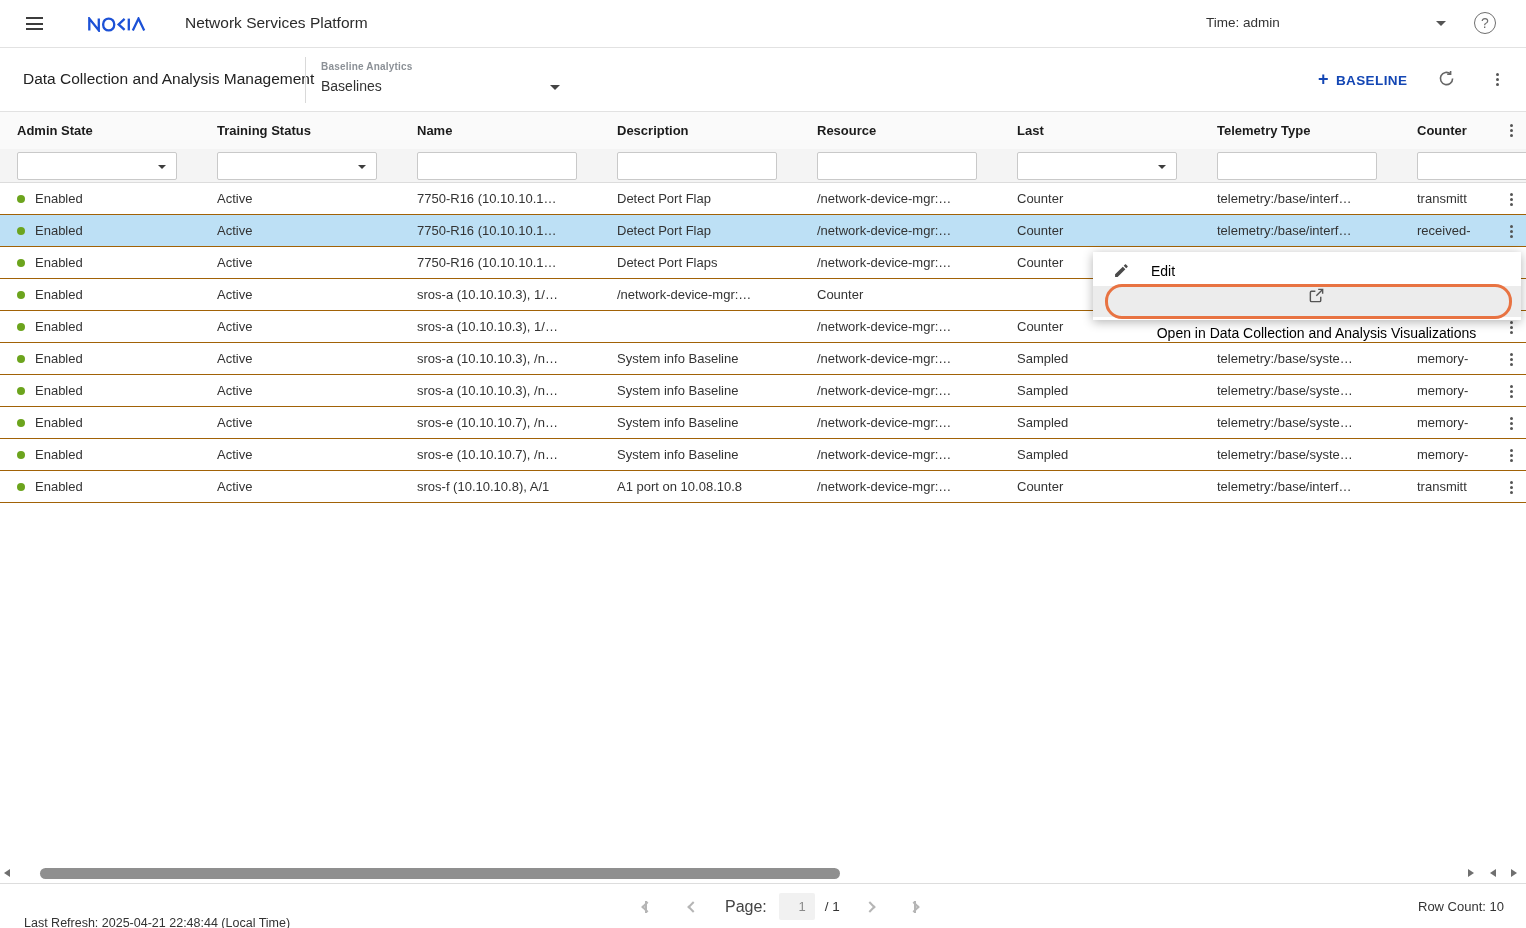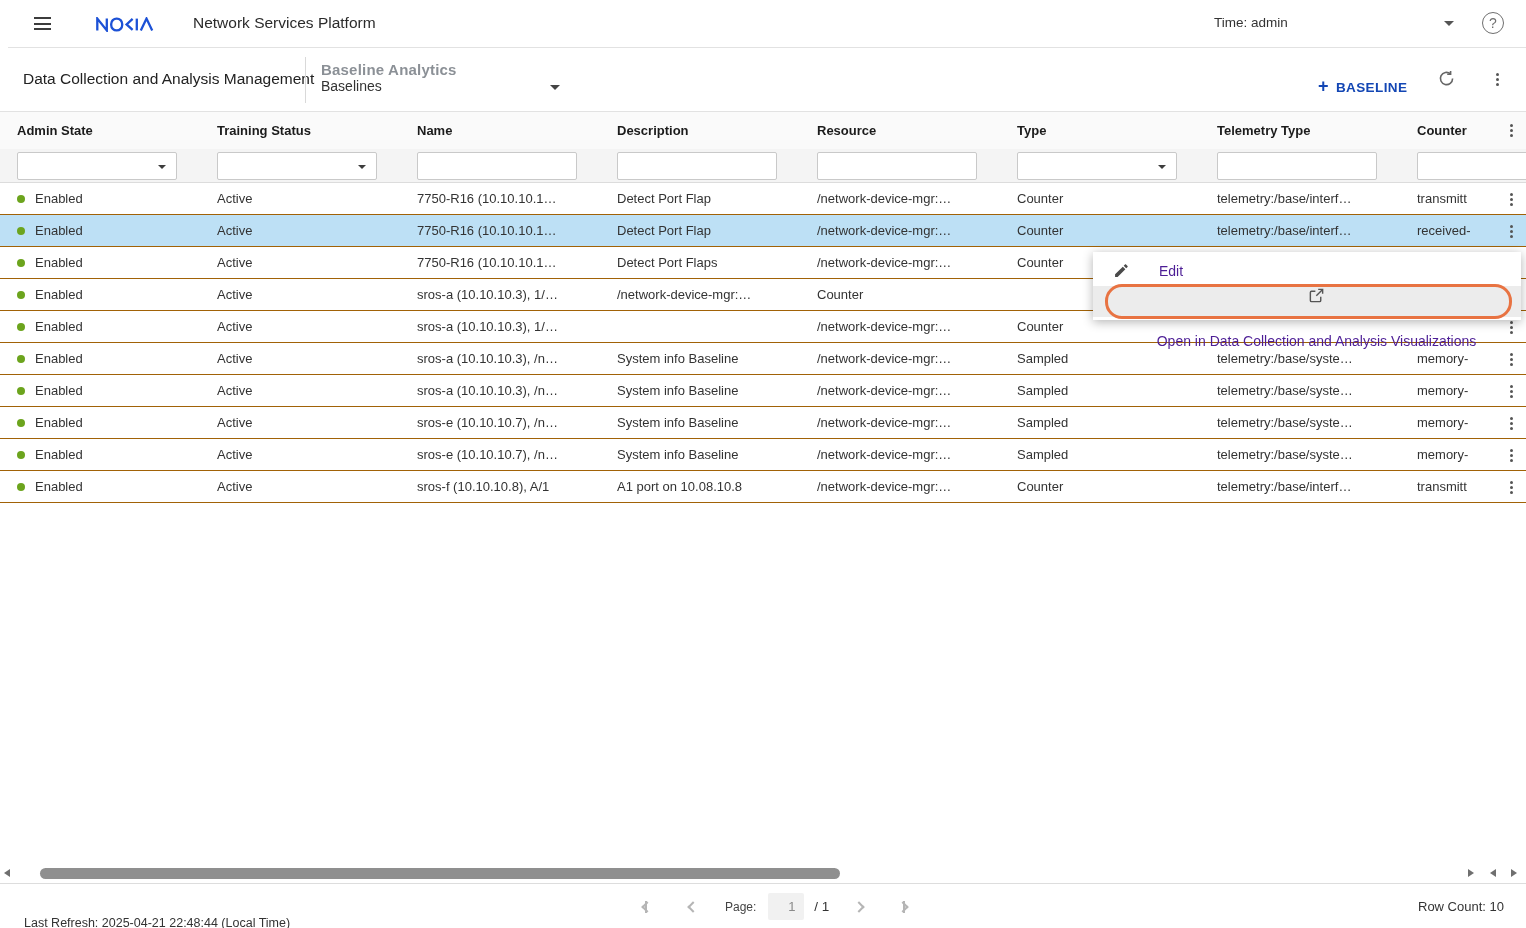--- a/index.html
+++ b/index.html
@@ -5,40 +5,40 @@
   :root{
     --accent:#1346B4; --brand:#1C51D6; --selected:#BDE0F5; --green:#6CA41D; --orange:#E87342;
   }
   *{box-sizing:border-box;}
   html,body{margin:0;padding:0;}
   body{
     width:1526px;height:928px;position:relative;overflow:hidden;background:#fff;
     font-family:"Liberation Sans", sans-serif;color:#333;
   }
   
-  .topbar{position:relative;height:48px;background:#fff;border-bottom:1px solid #e2e2e2;margin-left:8px;}
+  .topbar{position:relative;height:48px;background:#fff;border-bottom:1px solid #e2e2e2;}
   .hamburger{position:absolute;left:26px;top:17px;width:17px;cursor:pointer;}
   .hamburger i{display:block;height:2px;background:#3c3c3c;margin-bottom:3.5px;}
   .hamburger i:last-child{margin-bottom:0;}
   .logo{position:absolute;left:88px;top:17px;}
   .app-title{position:absolute;left:185px;top:14px;font-size:15.5px;color:#2b2b2b;}
   .user{position:absolute;left:1206px;top:15px;font-size:13.5px;color:#333;cursor:pointer;}
   .user-caret{position:absolute;left:1436px;top:21px;width:0;height:0;
     border:5px solid transparent;border-top-color:#555;cursor:pointer;}
   .help{position:absolute;left:1474px;top:12px;width:22px;height:22px;border:1.6px solid #6f6f6f;
     border-radius:50%;color:#6f6f6f;font-size:14px;text-align:center;line-height:20px;cursor:pointer;}
   .help::after{content:"?";}
   
   .actionbar{position:relative;height:64px;background:#fff;border-bottom:1px solid #e2e2e2;}
   .page-title{position:absolute;left:23px;top:22px;font-size:15.5px;color:#222;}
   .vdiv{position:absolute;left:305px;top:9px;height:46px;width:1px;background:#d9d9d9;}
-  .ctx-label{position:absolute;left:321px;top:13px;font-size:15px;font-weight:bold;color:#8b9096;letter-spacing:.2px;}
+  .ctx-label{position:absolute;left:321px;top:13px;font-size:10px;font-weight:bold;color:#8b9096;letter-spacing:.2px;}
   .ctx-value{position:absolute;left:321px;top:30px;font-size:14px;color:#333;}
   .ctx-caret{position:absolute;left:550px;top:37px;width:0;height:0;border:5px solid transparent;border-top-color:#444;cursor:pointer;}
-  .baseline-btn{position:absolute;left:1318px;top:31px;display:flex;align-items:center;gap:7px;
+  .baseline-btn{position:absolute;left:1318px;top:24px;display:flex;align-items:center;gap:7px;
     color:var(--accent);font-weight:bold;font-size:13.5px;letter-spacing:.4px;cursor:pointer;}
   .plus::before{content:"+";font-size:18px;font-weight:bold;line-height:14px;}
   .refresh{position:absolute;left:1437px;top:21px;cursor:pointer;width:19px;height:19px;}
   .bar-kebab{position:absolute;left:1490px;top:23px;}
   
   .grid{display:grid;grid-template-columns:200px 200px 200px 200px 200px 200px 200px auto;
     padding-left:17px;position:relative;width:100%;}
   .thead{height:37px;background:#fafafa;align-items:center;}
   .hcell{font-size:13px;font-weight:bold;color:#1b1b1b;white-space:nowrap;overflow:hidden;cursor:pointer;}
   .filters{height:34px;background:#f4f4f4;border-bottom:1px solid #dcdcdc;align-items:center;}
@@ -52,22 +52,22 @@
   .cell{line-height:31px;font-size:13px;color:#333;white-space:nowrap;overflow:hidden;padding-right:18px;}
   .dot{display:inline-block;width:8px;height:8px;border-radius:50%;background:var(--green);
     margin-right:10px;vertical-align:middle;margin-top:-2px;}
   .kebab{width:14px;cursor:pointer;}
   .kebab i{display:block;width:3px;height:3px;border-radius:50%;background:#555;margin:2px auto;}
   .head-kebab{position:absolute;right:8px;top:10px;}
   .row-kebab{position:absolute;right:8px;top:8px;}
   
   .context-menu{position:absolute;left:1093px;top:252px;width:428px;background:#fff;
     box-shadow:0 2px 10px rgba(0,0,0,.3);padding:3px 0;z-index:20;}
-  .menu-item{height:31px;display:flex;align-items:center;gap:29px;padding-left:19px;
-    font-size:14px;color:#4c1d95;position:relative;cursor:pointer;white-space:nowrap;}
+  .menu-item{height:31px;display:flex;align-items:center;gap:21px;padding-left:19px;
+    font-size:14px;color:#000000;position:relative;cursor:pointer;white-space:nowrap;}
   .menu-item.hl{background:#ececec;flex-direction:column;}
   .mi-icon{width:18px;height:18px;display:flex;align-items:center;justify-content:center;flex:none;}
   .ring{position:absolute;left:12px;right:9px;top:-2px;bottom:-2px;border:3px solid var(--orange);
     border-radius:17px;pointer-events:none;}
   
   .hscroll{position:absolute;left:0;top:865px;width:100%;height:18px;background:#fff;}
   .thumb{position:absolute;left:40px;top:3px;width:800px;height:11px;border-radius:5.5px;background:#8f8f8f;cursor:pointer;}
   .tri{position:absolute;width:0;height:0;cursor:pointer;}
   .tri.l{border-top:4.5px solid transparent;border-bottom:4.5px solid transparent;border-right:6px solid #6f6f6f;}
   .tri.r{border-top:4.5px solid transparent;border-bottom:4.5px solid transparent;border-left:6px solid #6f6f6f;}
@@ -82,21 +82,21 @@
   .rowcount{position:absolute;right:22px;top:15px;font-size:13px;}
   .pager{position:absolute;left:645px;top:0;height:45px;display:flex;align-items:center;}
   .chev{display:inline-block;width:8px;height:8px;border-left:2px solid #b5b5b5;border-bottom:2px solid #b5b5b5;}
   .chev.cl{transform:rotate(45deg);}
   .chev.cr{transform:rotate(225deg);}
   .pg-bar{display:inline-block;width:2px;height:12px;background:#b5b5b5;}
   .pg-btn{display:flex;align-items:center;cursor:pointer;}
   .pg-first .chev{margin-left:-4px;}
   .pg-last .chev{margin-right:-4px;}
   .pg-prev{margin-left:38px;}
-  .pg-label{margin-left:28px;color:#444;font-size:12px;}
+  .pg-label{margin-left:28px;color:#444;font-size:16px;}
   .pg-box{margin-left:12px;width:36px;height:27px;background:#f1f1f1;border-radius:2px;
     text-align:right;line-height:27px;color:#8a8a8a;padding-right:9px;font-size:13px;cursor:text;}
   .pg-total{margin-left:10px;color:#333;font-size:13.5px;}
   .pg-next{margin-left:26px;}
   .pg-last{margin-left:36px;}
 </style>
 </head>
 <body>
 
 <div class="topbar">
@@ -146,21 +146,21 @@
     <div class="kebab head-kebab">
         <i></i>
         <i></i>
         <i></i>
       </div>
   <div class="hcell"><span>Admin State</span></div>
       <div class="hcell"><span>Training Status</span></div>
       <div class="hcell"><span>Name</span></div>
       <div class="hcell"><span>Description</span></div>
       <div class="hcell"><span>Resource</span></div>
-      <div class="hcell"><span>Type</span></div>
+      <div class="hcell"><span>Last</span></div>
       <div class="hcell"><span>Telemetry Type</span></div>
       <div class="hcell"><span>Counter</span></div>
     </div>
   <div class="grid filters" id="filters">
       <div class="fcell">
         <div class="fbox fselect"></div>
       </div>
       <div class="fcell">
         <div class="fbox fselect"></div>
       </div>

